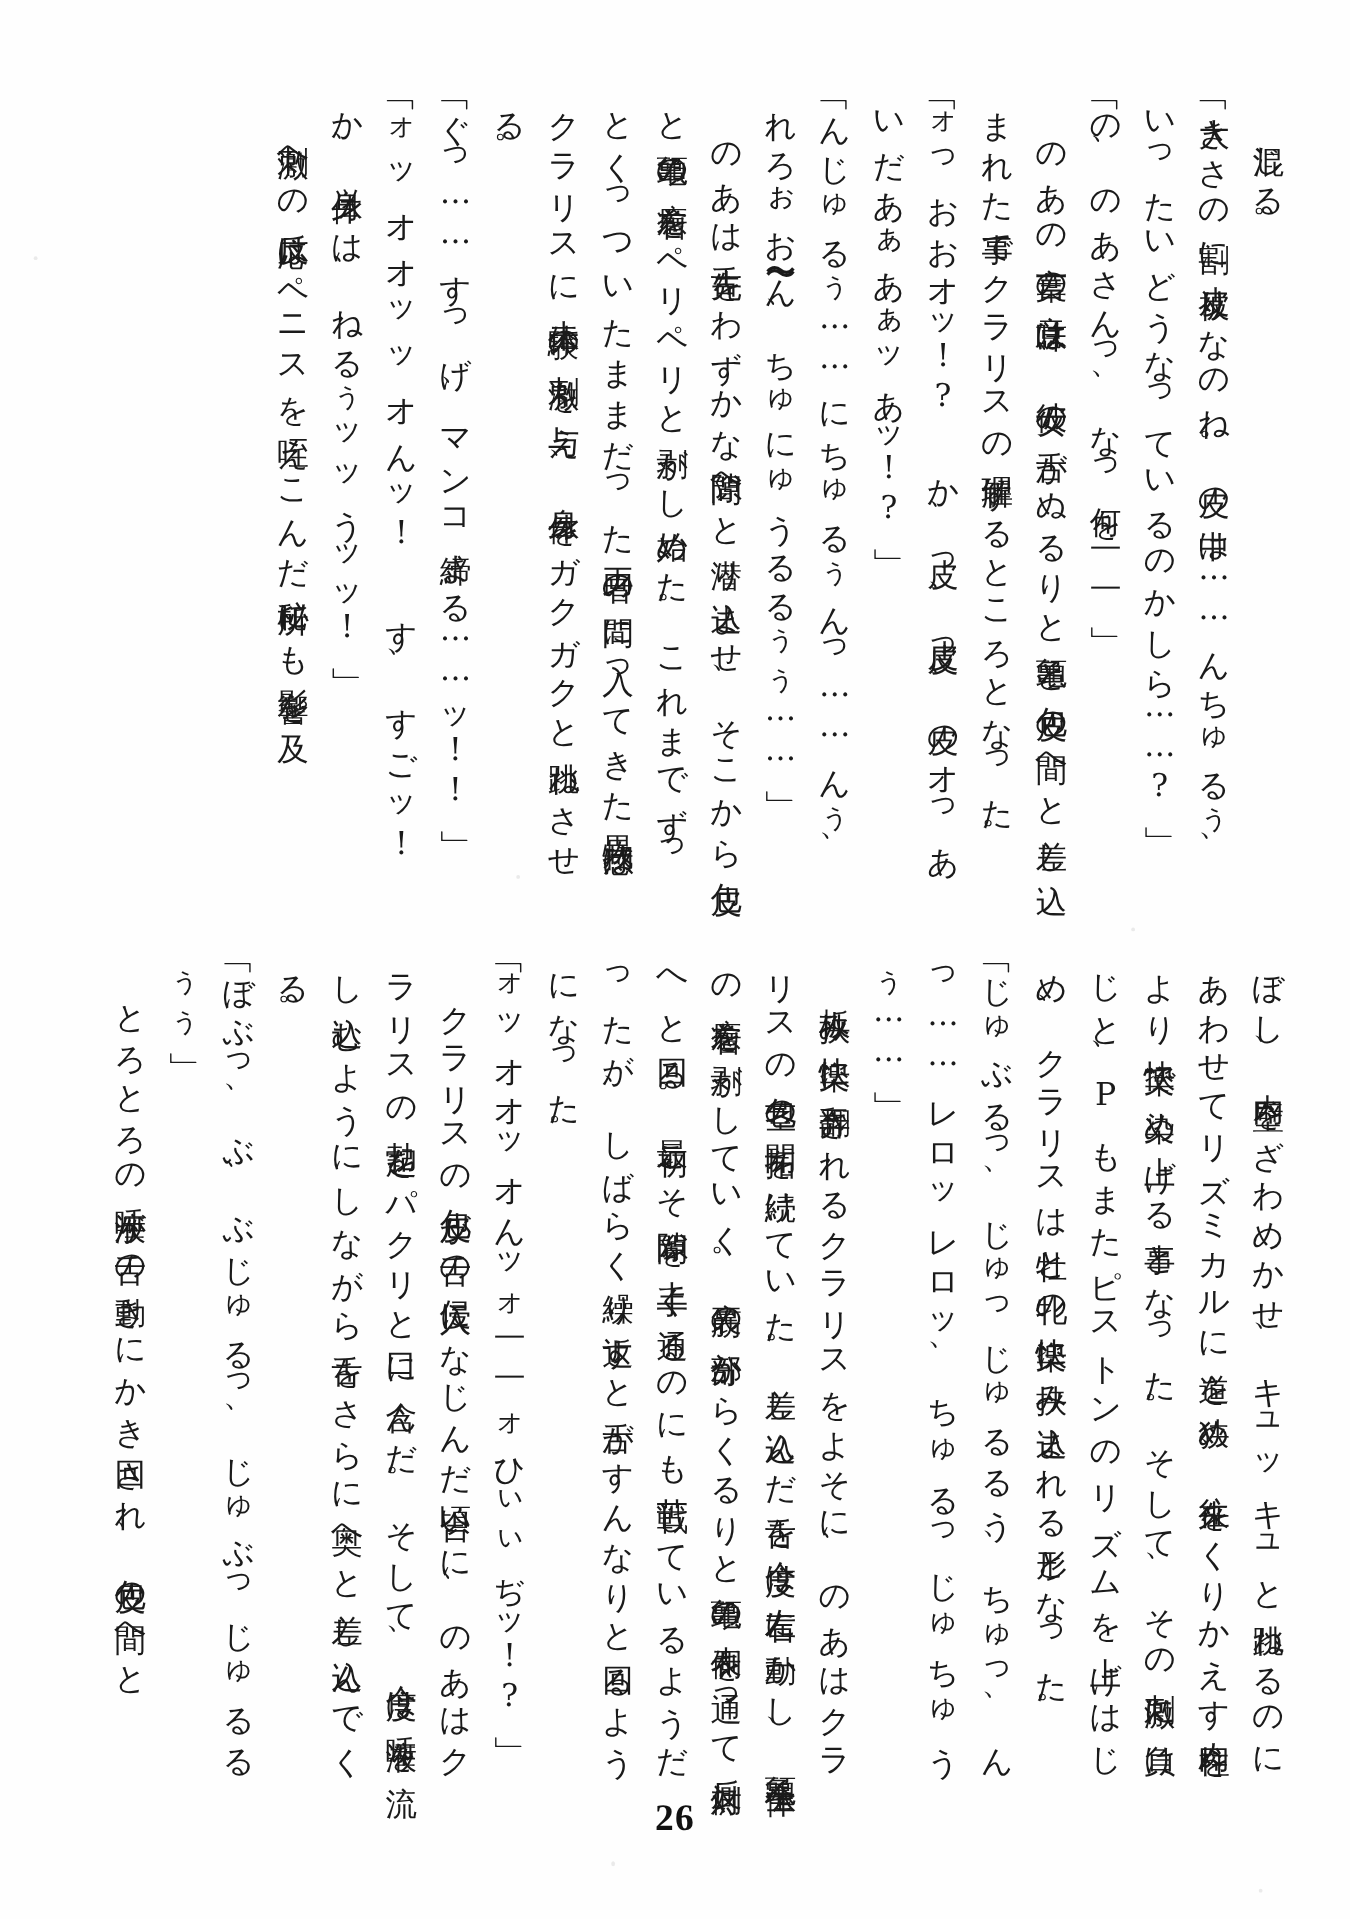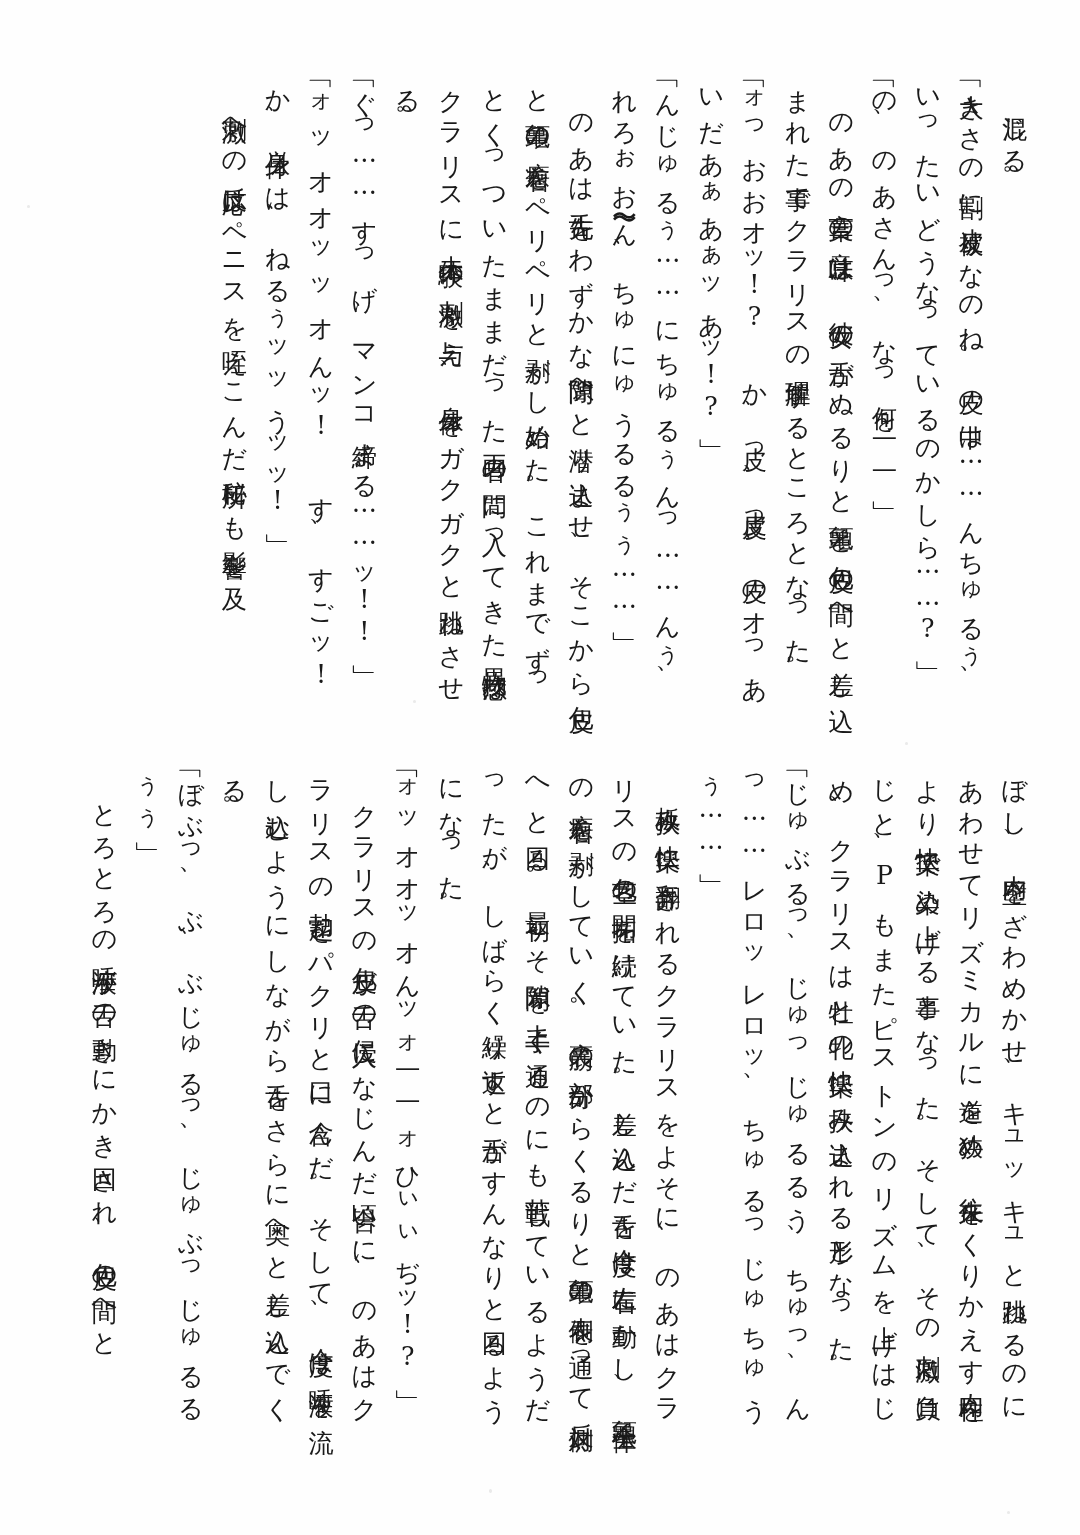--- a/index.html
+++ b/index.html
@@ -113,14 +113,15 @@
   <div class="text-block" id="block-bottom">
     <p class="para indent">ぼし、内壁をざわめかせ、キュッキュと跳ねるのにあわせてリズミカルに道を狭め、往来をくりかえす肉柱をより快楽で染め上げる事となった。そして、その刺激に負けじと、Pもまたピストンのリズムを上げはじめ、クラリスは牡と牝の快楽に挟み込まれる形となった。</p>
     <p class="para indent">「じゅぶるっ、じゅっじゅるるう、ちゅっ、んっ……レロッレロッ、ちゅるっじゅちゅうぅ……」</p>
     <p class="para indent1">板挟み快楽に翻弄されるクラリスをよそに、のあはクラリスの包茎の開拓を続けていた。差し込んだ舌を今度は左右に動かし、亀頭全体の癒着を剥がしていく。裏筋の部分からくるりと亀頭の表側を通って反対側へと回る。最初こそ隙間を上手く通るのにも苦戦しているようだったが、しばらく繰り返すと舌がすんなりと回るようになった。</p>
     <p class="para indent">「ォッオオッオんッォ——ォひぃぃぢッ!?」</p>
     <p class="para indent1">クラリスの包皮が舌の侵入になじんだ頃合いに、のあはクラリスの勃起をパクリと口に含んだ。そして、今度は唾液を流し込むようにしながら舌をさらに奥へと差し込んでくる。</p>
     <p class="para indent">「ぼぶっ、ぶ、ぶじゅるっ、じゅぶっじゅるるぅぅ」</p>
     <p class="para indent1">とろとろの唾液が舌の動きにかき回され、包皮の間へと</p>
   </div>
 
+  <div class="folio">26</div>
 
 </div>
 
 </body></html>

